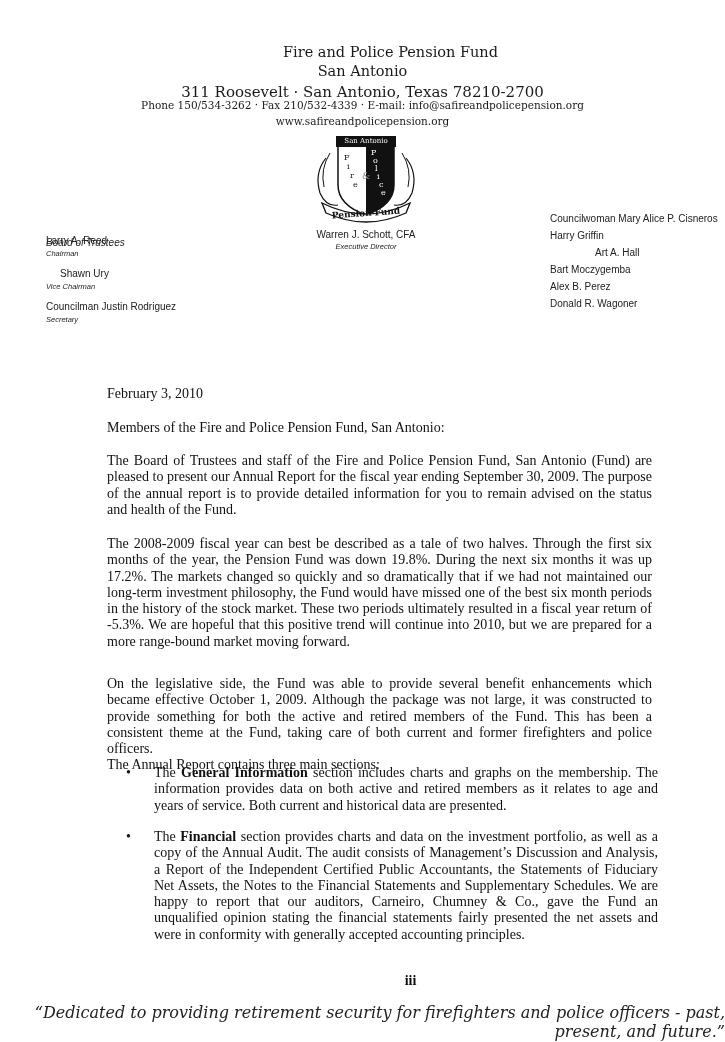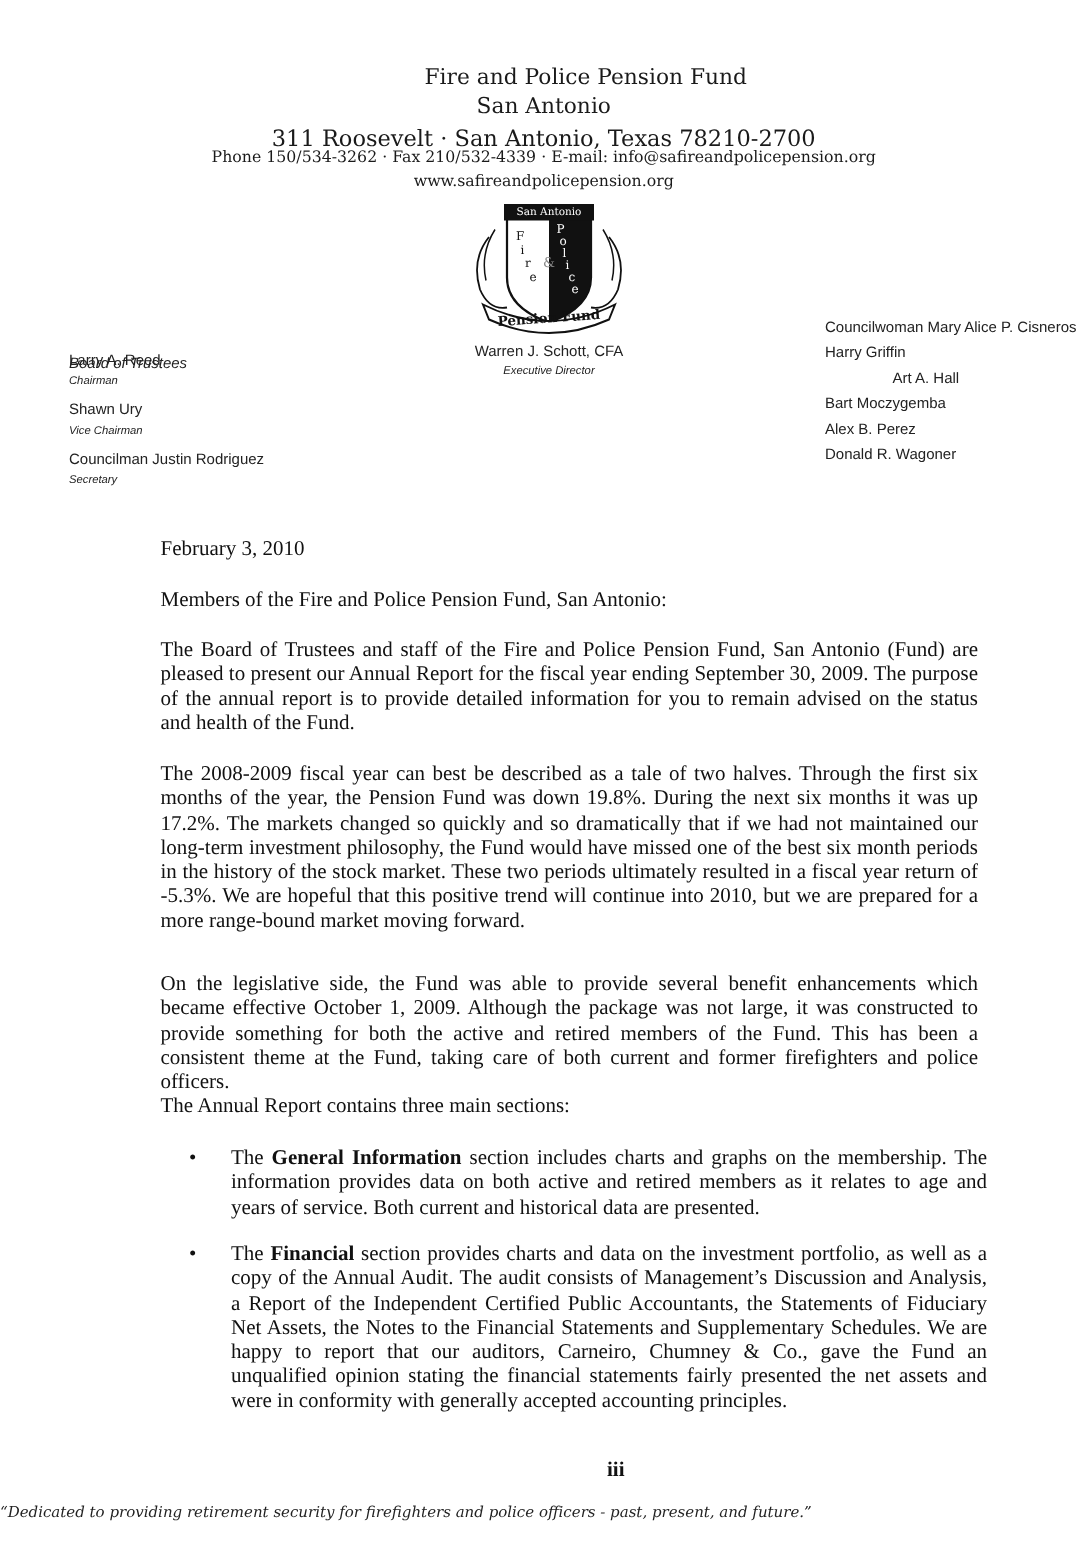--- a/index.html
+++ b/index.html
@@ -8,25 +8,25 @@
   .hdr { font-family: "DejaVu Serif", serif; text-align: center; left: 0; width: 725px; color: #1a1a1a; }
   .h1 { top: 44px; font-size: 14.5px; padding-left: 28px; }
   .h2 { top: 63px; font-size: 14.5px; }
   .h3 { top: 83px; font-size: 15px; }
   .h4 { top: 99px; font-size: 10.5px; }
   .h5 { top: 115px; font-size: 10.5px; }
   .sans { font-family: "Liberation Sans", sans-serif; color: #222; }
   .trustee-name { font-size: 10px; }
   .trustee-role { font-size: 7.5px; font-style: italic; }
   .serif { font-family: "Liberation Serif", serif; color: #111; }
-  .para { left: 107px; width: 545px; font-size: 14px; line-height: 16.3px; text-align: justify; }
+  .para { left: 107px; width: 545px; font-size: 14px; line-height: 16.3px; text-align: justify; margin-top: 27px; }
   .bullet-wrap { left: 126px; width: 532px; font-size: 14px; line-height: 16.3px; }
   .bullet-dot { position: absolute; left: 0; top: 0; font-size: 14px; }
   .bullet-text { margin-left: 28px; text-align: justify; }
-  .footer { left: 0; width: 725px; text-align: left; top: 1003px; font-family: "DejaVu Serif", serif; font-style: italic; font-size: 10px; color: #222; }
+  .footer { left: 0; width: 725px; text-align: right; top: 1003px; font-family: "DejaVu Serif", serif; font-style: italic; font-size: 16px; color: #222; }
   .pagenum { left: 0; width: 725px; text-align: center; top: 973px; font-family: "Liberation Serif", serif; font-weight: bold; font-size: 14px; padding-left: 48px; }
 </style>
 </head>
 <body>
 
 <div class="abs hdr h1">Fire and Police Pension Fund</div>
 <div class="abs hdr h2">San Antonio</div>
 <div class="abs hdr h3">311 Roosevelt · San Antonio, Texas 78210-2700</div>
 <div class="abs hdr h4">Phone 150/534-3262 · Fax 210/532-4339 · E-mail: info@safireandpolicepension.org</div>
 <div class="abs hdr h5">www.safireandpolicepension.org</div>
@@ -64,21 +64,21 @@
   </div>
   <div class="abs" style="left:22px; top:75px; width:72px; text-align:center; font-family:'DejaVu Serif', serif; font-size:9px; font-weight:bold; color:#111; transform:rotate(-4deg);">Pension Fund</div>
 </div>
 
 <div class="abs sans" style="left:290px; width:152px; top:229px; text-align:center; font-size:10px;">Warren J. Schott, CFA</div>
 <div class="abs sans" style="left:290px; width:152px; top:242px; text-align:center; font-size:7.5px; font-style:italic;">Executive Director</div>
 
 <div class="abs sans" style="left:46px; top:213px; font-size:10px; font-style:italic;margin-top:24px;">Board of Trustees</div>
 <div class="abs sans trustee-name" style="left:46px; top:235px;">Larry A. Reed</div>
 <div class="abs sans trustee-role" style="left:46px; top:249px;">Chairman</div>
-<div class="abs sans trustee-name" style="left:46px; top:268px;">Shawn Ury</div>
+<div class="abs sans trustee-name" style="left:60px; top:268px;">Shawn Ury</div>
 <div class="abs sans trustee-role" style="left:46px; top:282px;">Vice Chairman</div>
 <div class="abs sans trustee-name" style="left:46px; top:301px;">Councilman Justin Rodriguez</div>
 <div class="abs sans trustee-role" style="left:46px; top:315px;">Secretary</div>
 
 <div class="abs sans trustee-name" style="left:550px; top:213px;">Councilwoman Mary Alice P. Cisneros</div>
 <div class="abs sans trustee-name" style="left:550px; top:230px;">Harry Griffin</div>
 <div class="abs sans trustee-name" style="left:550px; top:247px;margin-left:45px;">Art A. Hall</div>
 <div class="abs sans trustee-name" style="left:550px; top:264px;">Bart Moczygemba</div>
 <div class="abs sans trustee-name" style="left:550px; top:281px;">Alex B. Perez</div>
 <div class="abs sans trustee-name" style="left:550px; top:298px;">Donald R. Wagoner</div>

